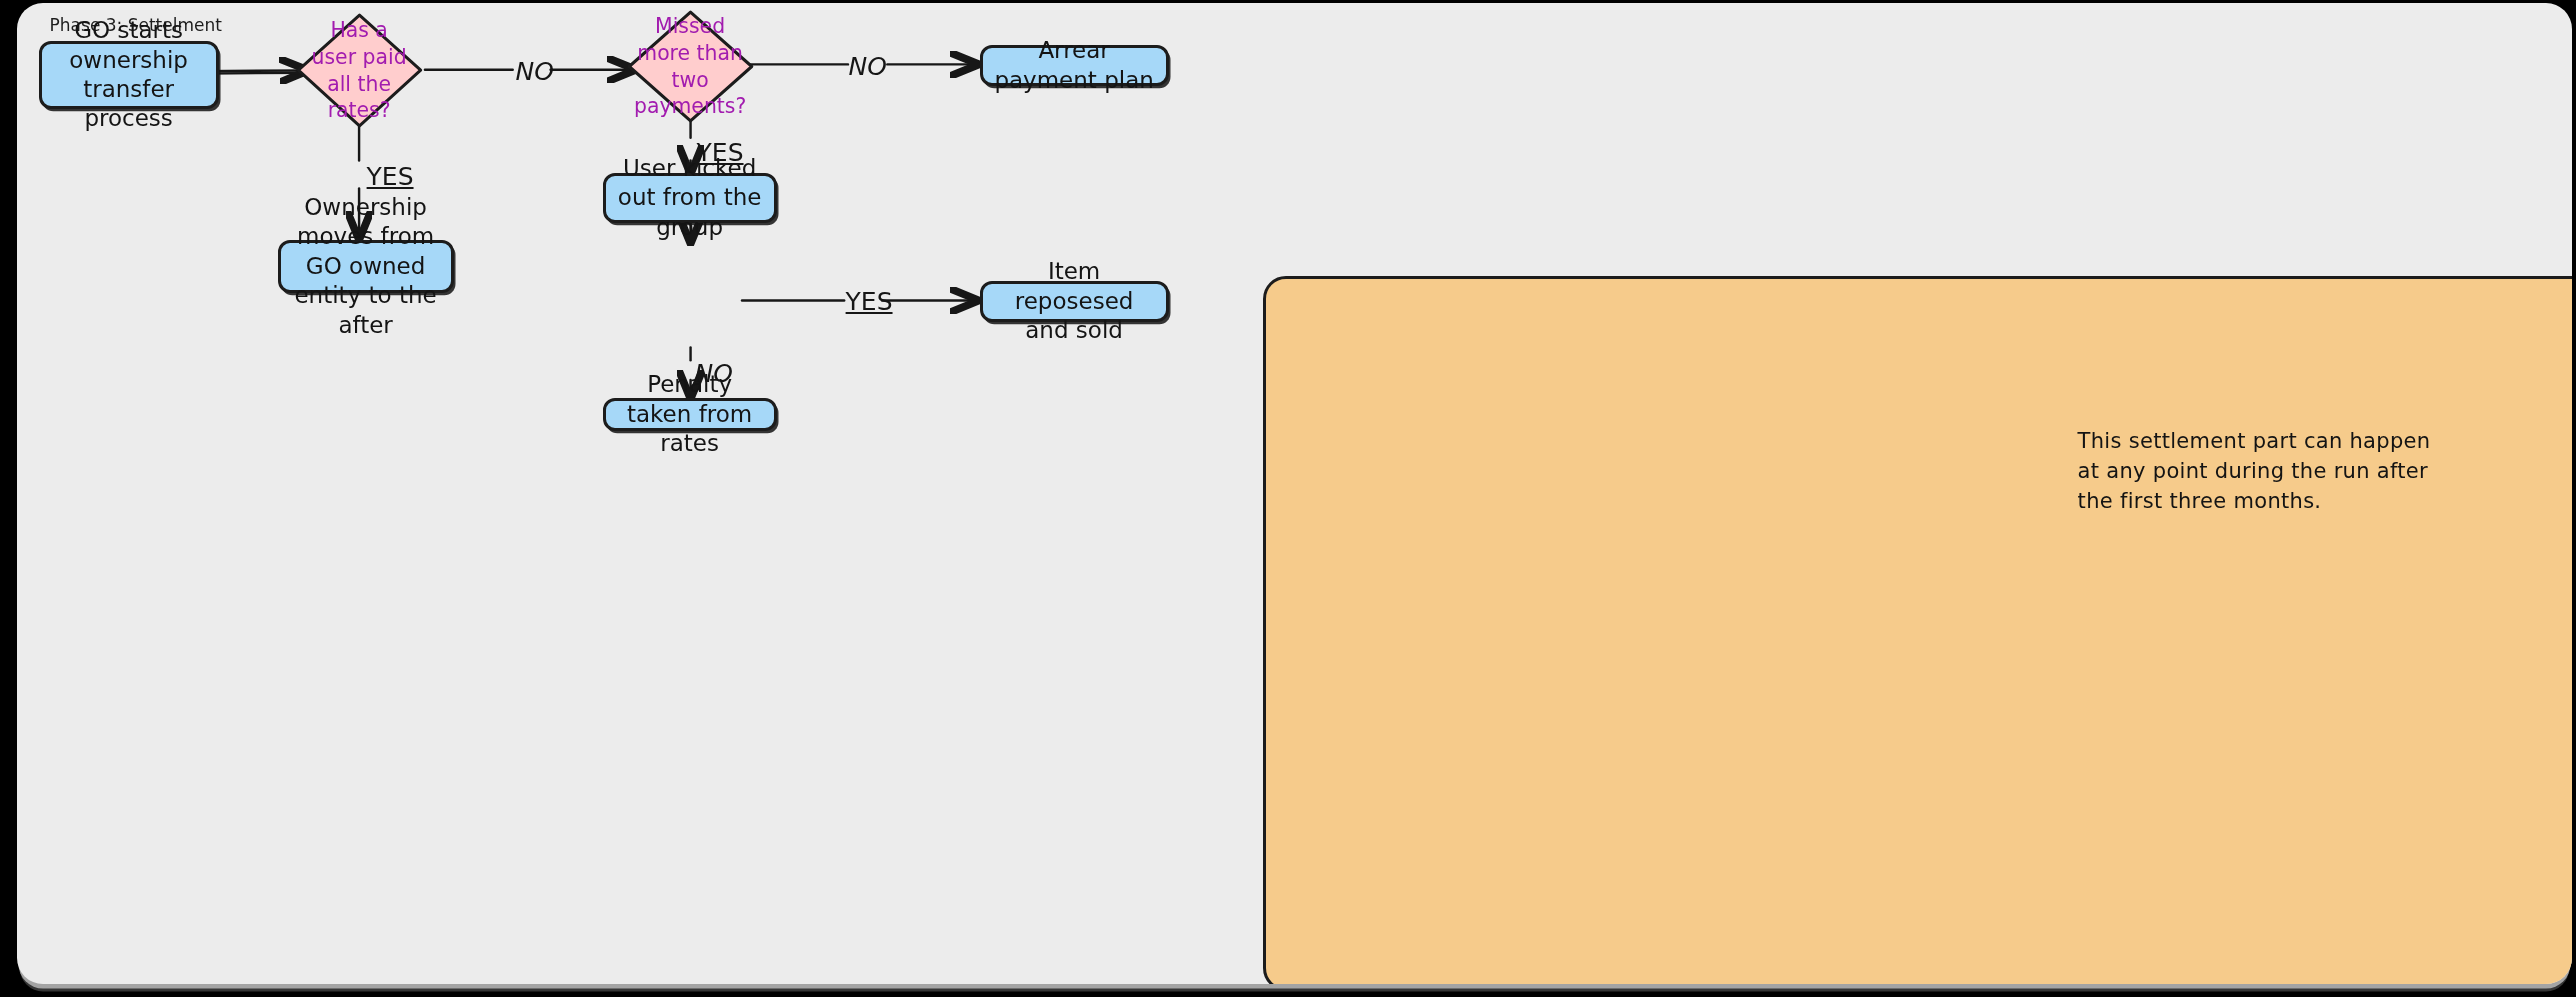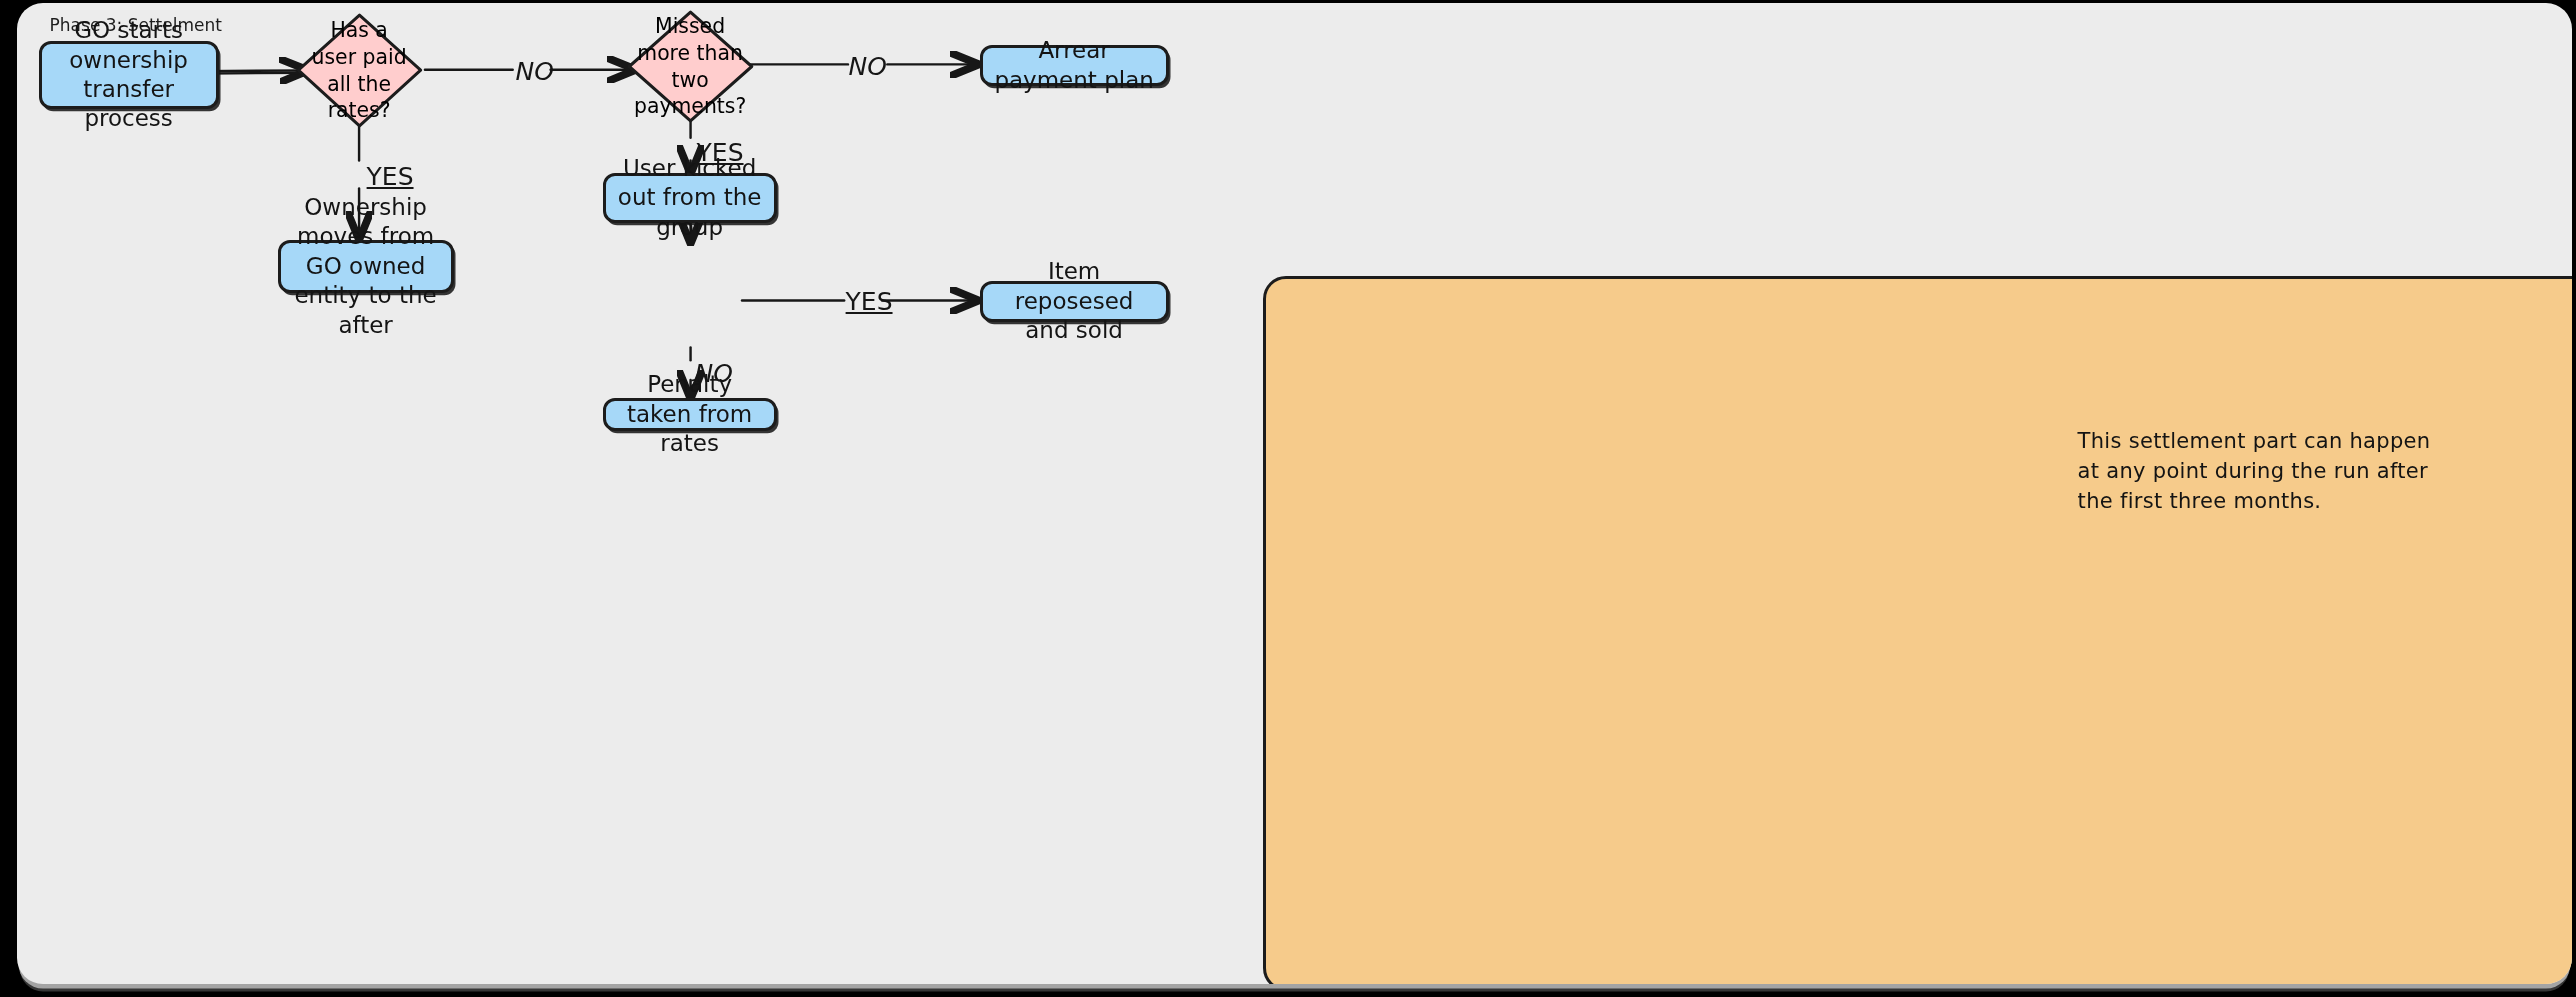--- a/index.html
+++ b/index.html
@@ -82,21 +82,21 @@
   .diamond-label {
     position: absolute;
     left: 0;
     top: 0;
     width: 100%;
     height: 100%;
     display: flex;
     align-items: center;
     justify-content: center;
     text-align: center;
-    color: #000000;
+    color: #a21caf;
     font-family: "DejaVu Sans", sans-serif;
     font-size: 20.4px;
     line-height: 1.3;
     pointer-events: none;
     padding: 0 13.6px;
     box-sizing: border-box;
   }
 
   .phase-title {
     position: absolute;

